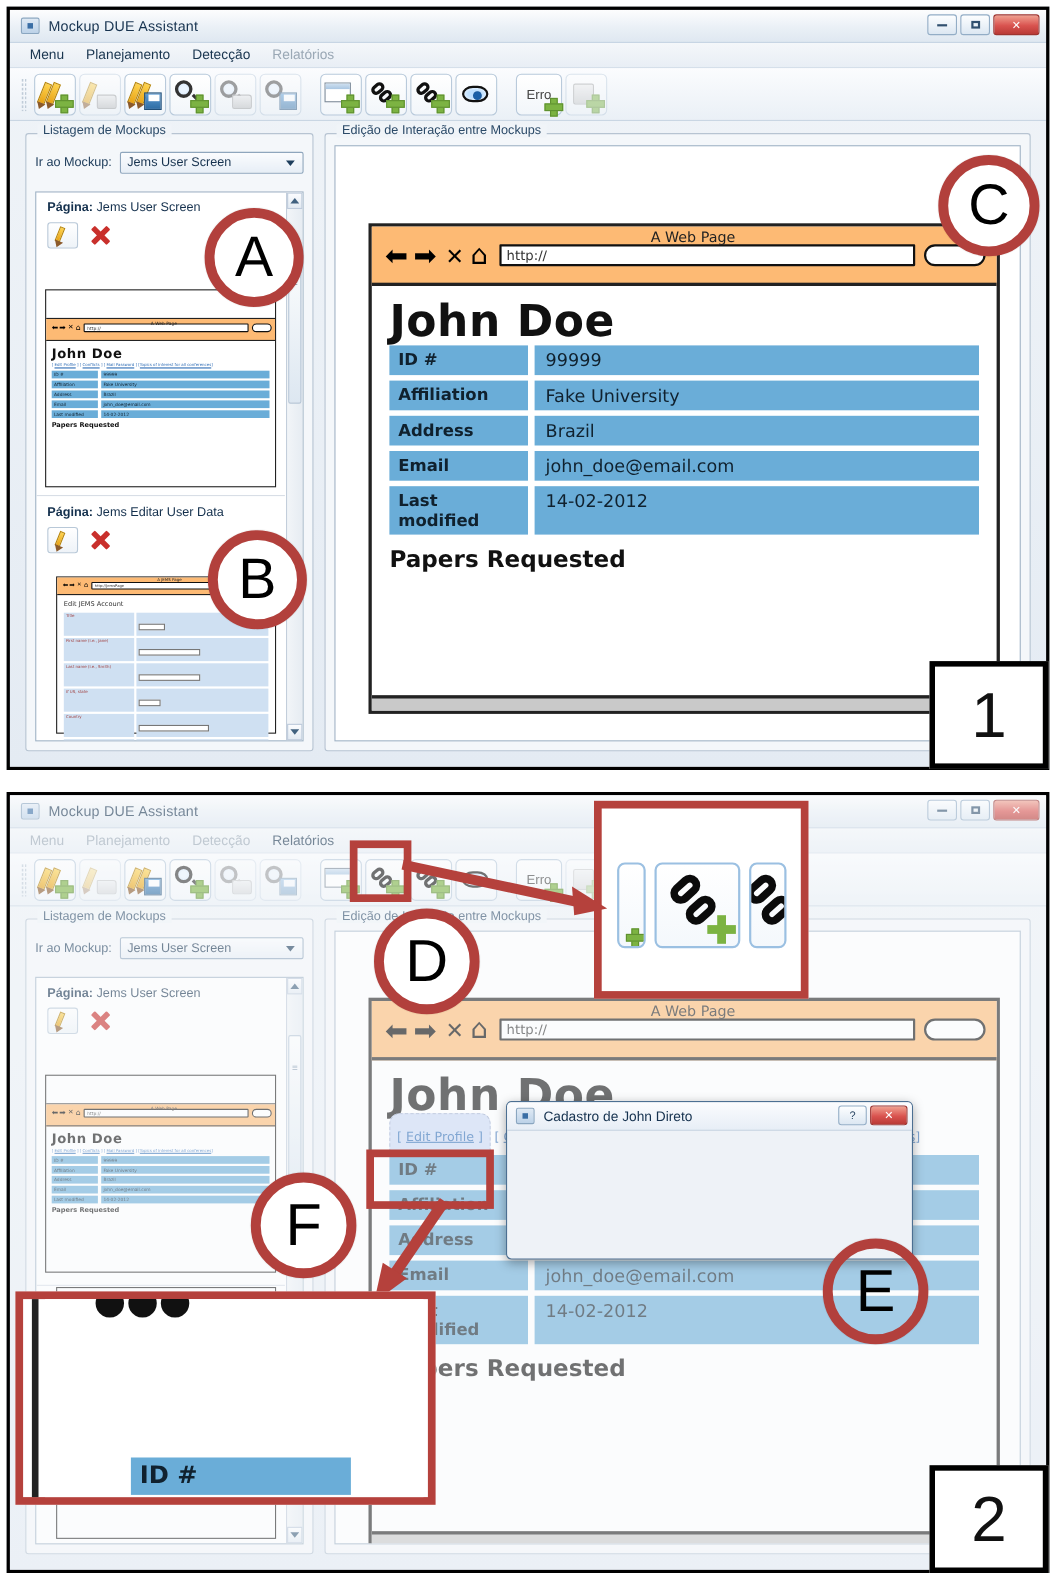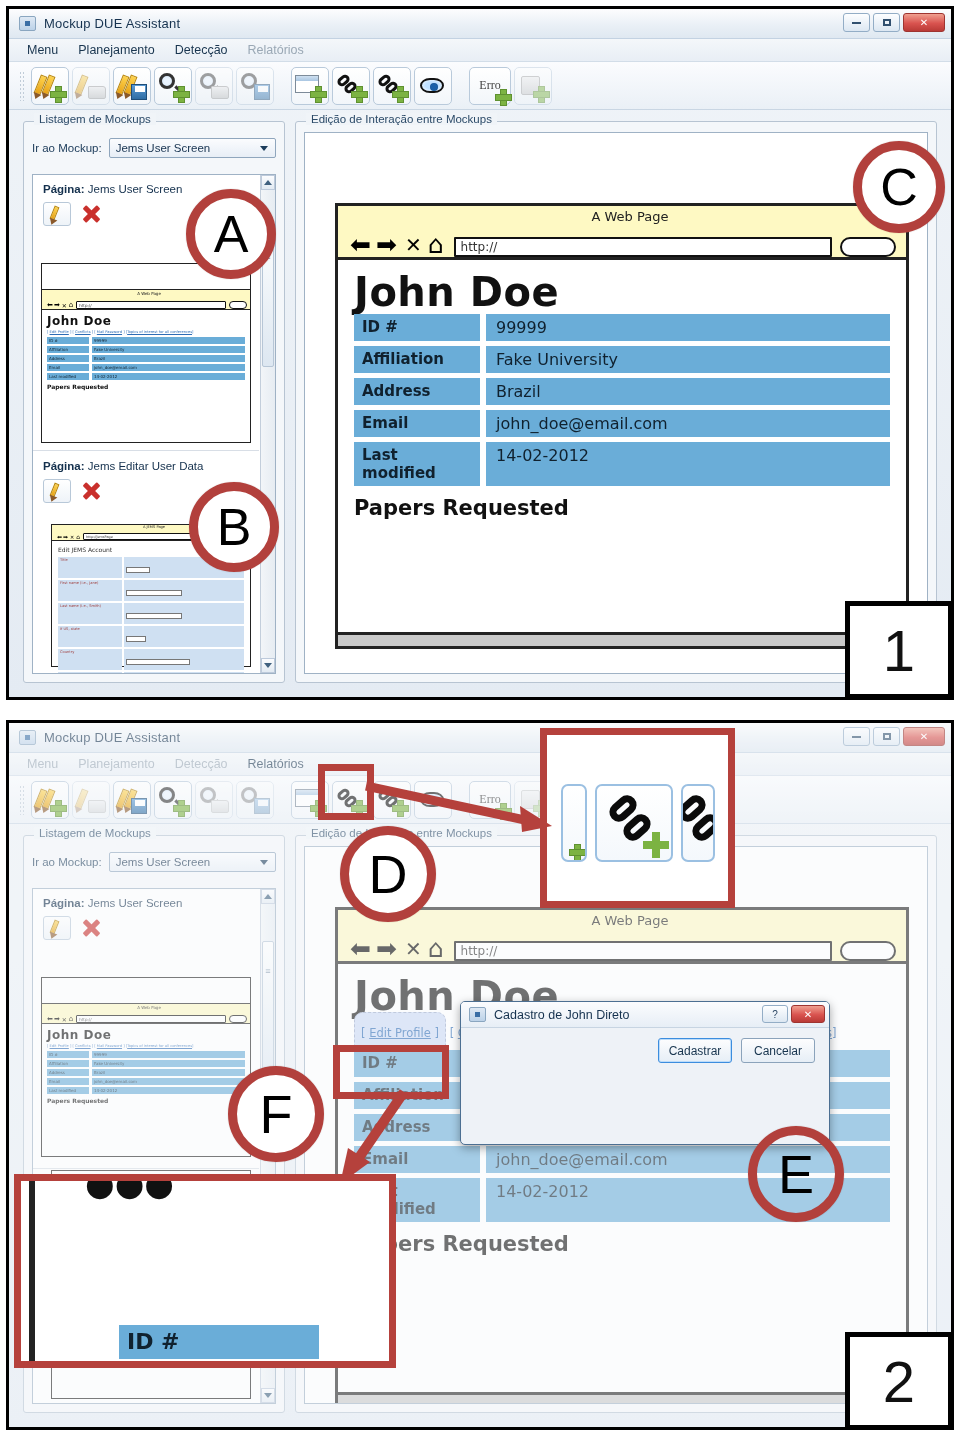--- a/index.html
+++ b/index.html
@@ -77,21 +77,21 @@
   .grip { width: 5px; height: 30px;
     background-image: radial-gradient(#c0ccd8 1px, transparent 1px);
     background-size: 3px 4px; margin-right: 4px; }
   .tbtn {
     width: 38px; height: 38px; border-radius: 5px;
     border: 1px solid #b9cadb;
     background: linear-gradient(#ffffff,#f2f6fa);
     position: relative; display:flex; align-items:center; justify-content:center;
     flex: 0 0 auto;
   }
-  .tbtn.sep { margin-left: 14px; font-family: Liberation Serif, serif; }
+  .tbtn.sep { margin-left: 14px; }
   .tbtn.dis { opacity: .45; }
   .tbtn .lbl { font-size: 12px; color: #444; }
 
   
   .ic { position: relative; width: 30px; height: 30px; }
   .pencil {
     position:absolute; left:2px; top:4px; width: 7px; height: 20px;
     background: linear-gradient(#ffd34d,#e8a317);
     transform: rotate(22deg); border: 1px solid #b8860b;
   }
@@ -206,22 +206,22 @@
   .xmark { position:relative; width:18px; height:18px; }
   .xmark:before, .xmark:after{
     content:""; position:absolute; left:7px; top:-1px; width:5px; height:20px;
     background:#c9302c; border-radius:1px;
   }
   .xmark:before{ transform: rotate(45deg); } .xmark:after{ transform: rotate(-45deg); }
 
   
   .mock { background:#fff; border:2px solid #222; position:relative; font-family:"DejaVu Sans", sans-serif; }
   .mockbar {
-    background:#fef9c3; border-bottom:2px solid #222; position:relative;
-    display:flex; align-items:flex-end;
+    background:#fdba74; border-bottom:2px solid #222; position:relative;
+    display:flex; align-items:flex-start;
   }
   .mocktitle { position:absolute; width:100%; text-align:center; color:#222; }
   .urlbox { background:#fff; border:2px solid #111; border-radius:1px; color:#333; overflow:hidden; }
   .searchpill { border:2px solid #111; border-radius:999px; background:#fff; }
   .mockname { font-weight:700; color:#111; letter-spacing:.5px; }
   .mocklinks { color:#2d6cb5; }
   .mocklinks u { text-decoration: underline; }
   .mtable { width:100%; }
   .mrow { display:flex; }
   .mkey, .mval { background:#6aadd8; color:#10212e; }
@@ -852,24 +852,20 @@
         <div class="dlgtitle">
           <span class="titleicon">
               <i></i>
             </span>
           <span style="font-size:12.5px;color:#16324f;">Cadastro de John Direto</span>
           <div style="position:absolute;right:4px;top:3px;display:flex;gap:3px;">
             <div class="wc" style="width:26px;height:18px;">?</div>
             <div class="wc close" style="width:34px;height:18px;">✕</div>
           </div>
         </div>
-        <div class="dlgbtns">
-          <div class="dbtn primary">Cadastrar</div>
-          <div class="dbtn">Cancelar</div>
-        </div>
       </div>
 
     </div>
   </div>
 
   <div class="redbox" style="left:318px; top:50px; width:56px; height:56px;"></div>
 
   <div class="redbox filled" style="left:540px; top:14px; width:195px; height:180px;">
     <div class="zoomstrip" style="left:4px; right:4px; top:42px; height:92px; justify-content:center;">
       <div class="zbtn" style="width:26px;overflow:hidden;">

